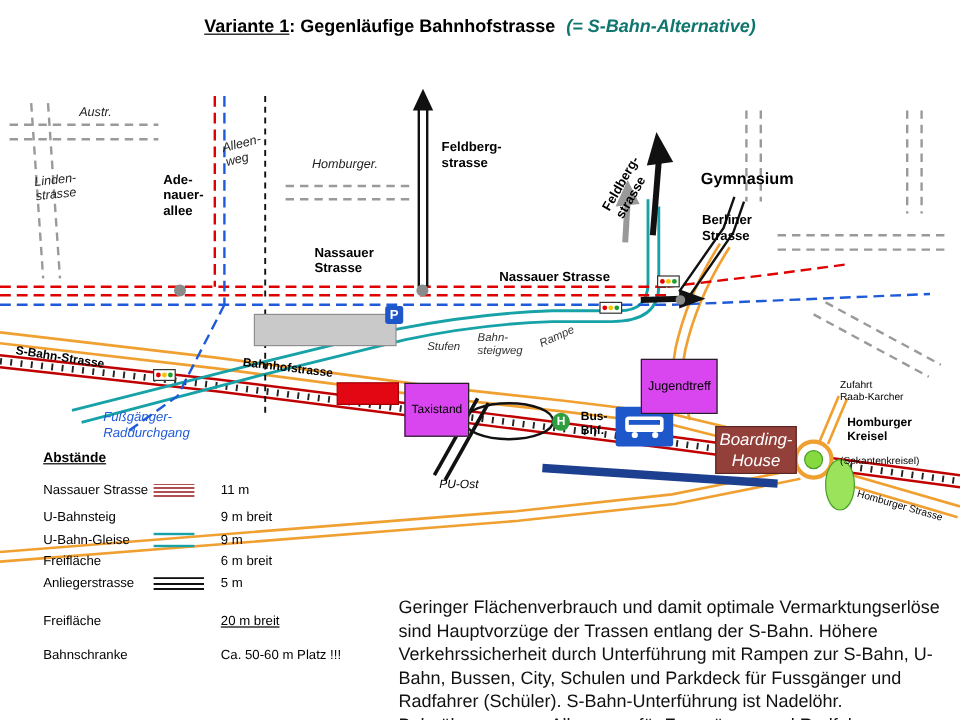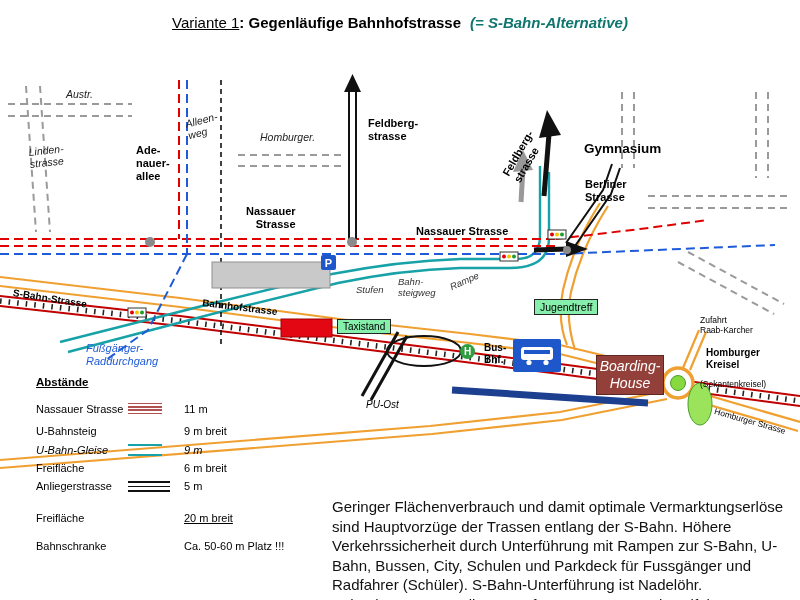--- a/index.html
+++ b/index.html
@@ -1,33 +1,33 @@
 <!DOCTYPE html>
 <html><head>
 <meta charset="utf-8">
 <style>
   html,body{margin:0;padding:0;background:#fff;}
   .stage{position:relative;width:800px;height:600px;background:#fff;overflow:hidden;
          font-family:"Liberation Sans",sans-serif;color:#000;}
   .hdr{position:absolute;top:14px;left:0;width:100%;text-align:center;font-size:15px;}
-  .hdr .v{font-weight:normal;text-decoration:underline;text-align:center;}
+  .hdr .v{font-weight:bold;text-decoration:underline;text-align:center;}
   .hdr .r{font-weight:bold;}
   .hdr .alt{font-weight:bold;font-style:italic;color:#0f766e;margin-left:9px;}
   .sub{position:absolute;top:41px;left:0;width:100%;text-align:center;font-size:14.5px;color:#222;}
   svg.map{position:absolute;left:0;top:0;}
   .lbl{position:absolute;font-size:11px;line-height:1.18;white-space:pre-line;color:#000;transform-origin:0 0;}
   .b{font-weight:bold;}
   .it{font-style:italic;}
   .sm{font-size:10.5px;color:#222;}
   .ssm{font-size:10px;}
   .xs{font-size:9.5px;color:#333;}
   .xxs{font-size:8.5px;}
   .gym{font-size:13.5px;font-weight:bold;}
   .blue-txt{color:#1f5bd8;}
-  .boxed{position:absolute;border:1px solid #222;background:#86efac;padding:1px 5px;
+  .boxed{position:absolute;border:1px solid #222;background:#d946ef;padding:16px 5px;
          font-size:10px;white-space:nowrap;}
   .sign{position:absolute;display:flex;align-items:center;justify-content:center;
         color:#fff;font-weight:bold;}
   .h-sign{left:460px;top:344px;width:15px;height:15px;border-radius:50%;background:#2e9e3e;font-size:10px;}
   .p-sign{left:321px;top:255px;width:15px;height:15px;border-radius:2px;background:#1d57c9;font-size:11px;}
   .bh{position:absolute;left:596px;top:355px;width:66px;height:38px;background:#94403a;border:1px solid #5e2724;
       color:#fff;font-style:italic;font-size:14px;display:flex;align-items:center;justify-content:center;
       text-align:center;white-space:pre-line;line-height:1.25;}
   .legend{position:absolute;left:36px;top:376px;width:310px;font-size:11px;}
   .ltitle{position:absolute;left:0;top:0;font-weight:bold;font-size:11.5px;text-decoration:underline;}
@@ -191,21 +191,21 @@
   <div class="lbl it sm" style="left:28px;top:146px;transform:rotate(-6deg);">Linden-
 strasse</div>
   <div class="lbl b" style="left:136px;top:144px;">Ade-
 nauer-
 allee</div>
   <div class="lbl it sm" style="left:184px;top:118px;transform:rotate(-14deg);">Alleen-
 weg</div>
   <div class="lbl it sm" style="left:260px;top:131px;">Homburger.</div>
   <div class="lbl b" style="left:368px;top:117px;">Feldberg-
 strasse</div>
-  <div class="lbl b" style="left:246px;top:205px;text-align:right;">Nassauer
+  <div class="lbl b" style="left:262px;top:205px;text-align:left;">Nassauer
 Strasse</div>
   <div class="lbl b" style="left:416px;top:225px;">Nassauer Strasse</div>
   <div class="lbl b" style="left:500px;top:172px;transform:rotate(-60deg);">Feldberg-
 strasse</div>
   <div class="lbl gym" style="left:584px;top:141px;">Gymnasium</div>
   <div class="lbl b" style="left:585px;top:178px;">Berliner
 Strasse</div>
   <div class="lbl b ssm" style="left:14px;top:287px;transform:rotate(9deg);">S-Bahn-Strasse</div>
   <div class="lbl b ssm" style="left:203px;top:297px;transform:rotate(7deg);">Bahnhofstrasse</div>
   <div class="lbl it xs" style="left:356px;top:284px;">Stufen</div>
@@ -237,21 +237,21 @@
       <span class="ls">
           <span class="sym-nassauer"></span>
         </span>
       <span class="lv">11 m</span>
     </div>
     <div class="lrow" style="top:48px;">
       <span class="ll">U-Bahnsteig</span>
       <span class="ls"></span>
       <span class="lv">9 m breit</span>
     </div>
-    <div class="lrow" style="top:67px;font-style:italic;">
+    <div class="lrow" style="top:67px;">
       <span class="ll">U-Bahn-Gleise</span>
       <span class="ls">
           <span class="sym-teal"></span>
         </span>
       <span class="lv">9 m</span>
     </div>
     <div class="lrow" style="top:85px;">
       <span class="ll">Freifläche</span>
       <span class="ls"></span>
       <span class="lv">6 m breit</span>

